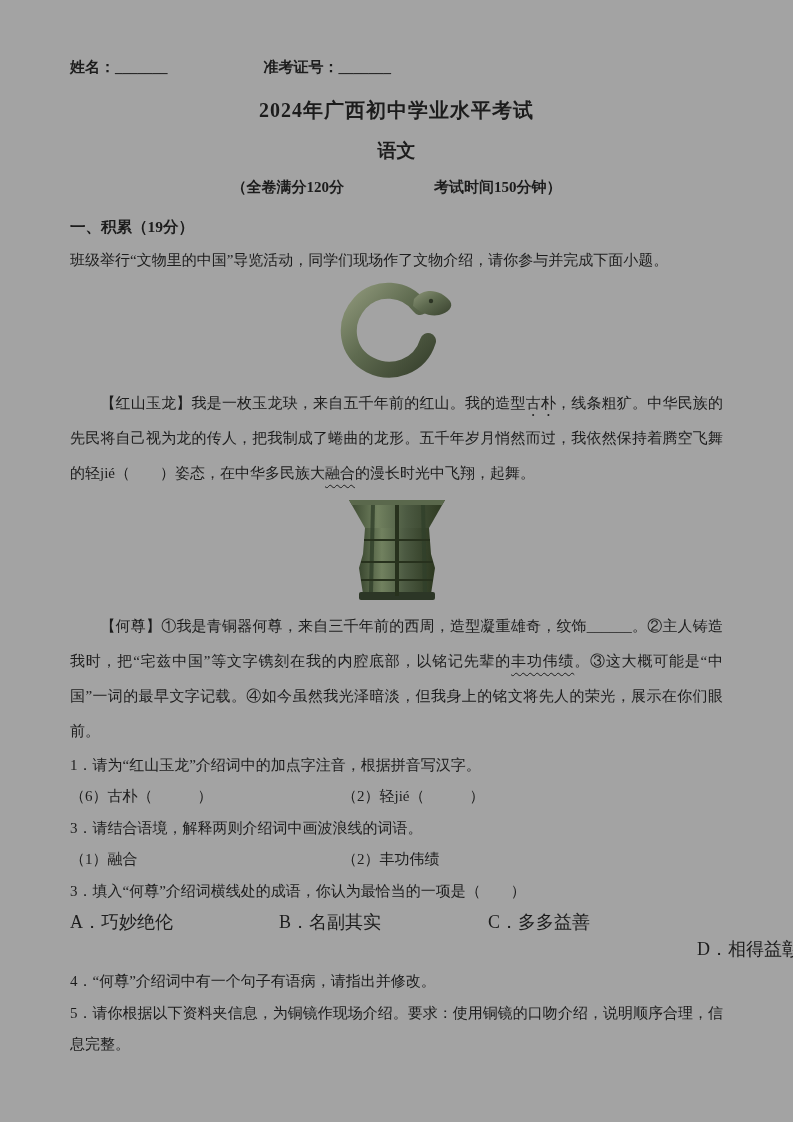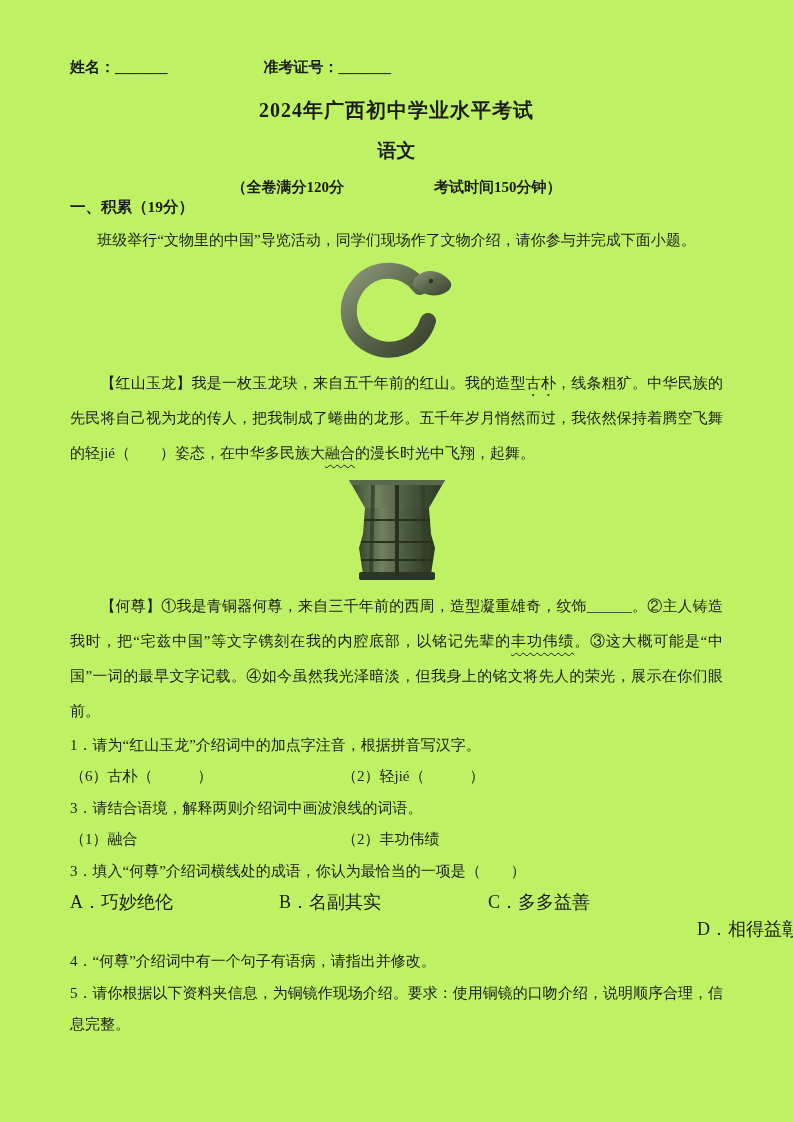--- a/index.html
+++ b/index.html
@@ -1,21 +1,21 @@
 <!DOCTYPE html>
 <html><head>
 <meta charset="utf-8">
 <style>
   * { margin: 0; padding: 0; box-sizing: border-box; }
   html, body { background: #e8e8e8; }
   .page {
     width: 793px;
     height: 1122px;
     margin: 0 auto;
-    background: #bef264;
+    background: #a3a3a3;
     color: #1c1c1c;
     font-family: "Liberation Serif", "DejaVu Serif", serif;
     padding: 58px 70px 30px 70px;
     position: relative;
     overflow: hidden;
   }
   .header-row {
     display: flex;
     align-items: baseline;
     font-weight: bold;
@@ -37,26 +37,26 @@
   }
   .meta {
     text-align: center;
     font-size: 15px;
     font-weight: bold;
     margin-top: 14px;
   }
   .section-heading {
     font-size: 15.5px;
     font-weight: bold;
+    margin-top: 20px;
   }
   .intro {
     font-size: 15px;
     margin-top: 10px;
     line-height: 1.7;
-    text-align: center;
   }
   .figure {
     text-align: center;
     margin: 5px 0 3px 0;
   }
   .passage {
     font-size: 15px;
     line-height: 35px;
     text-align: justify;
   }

